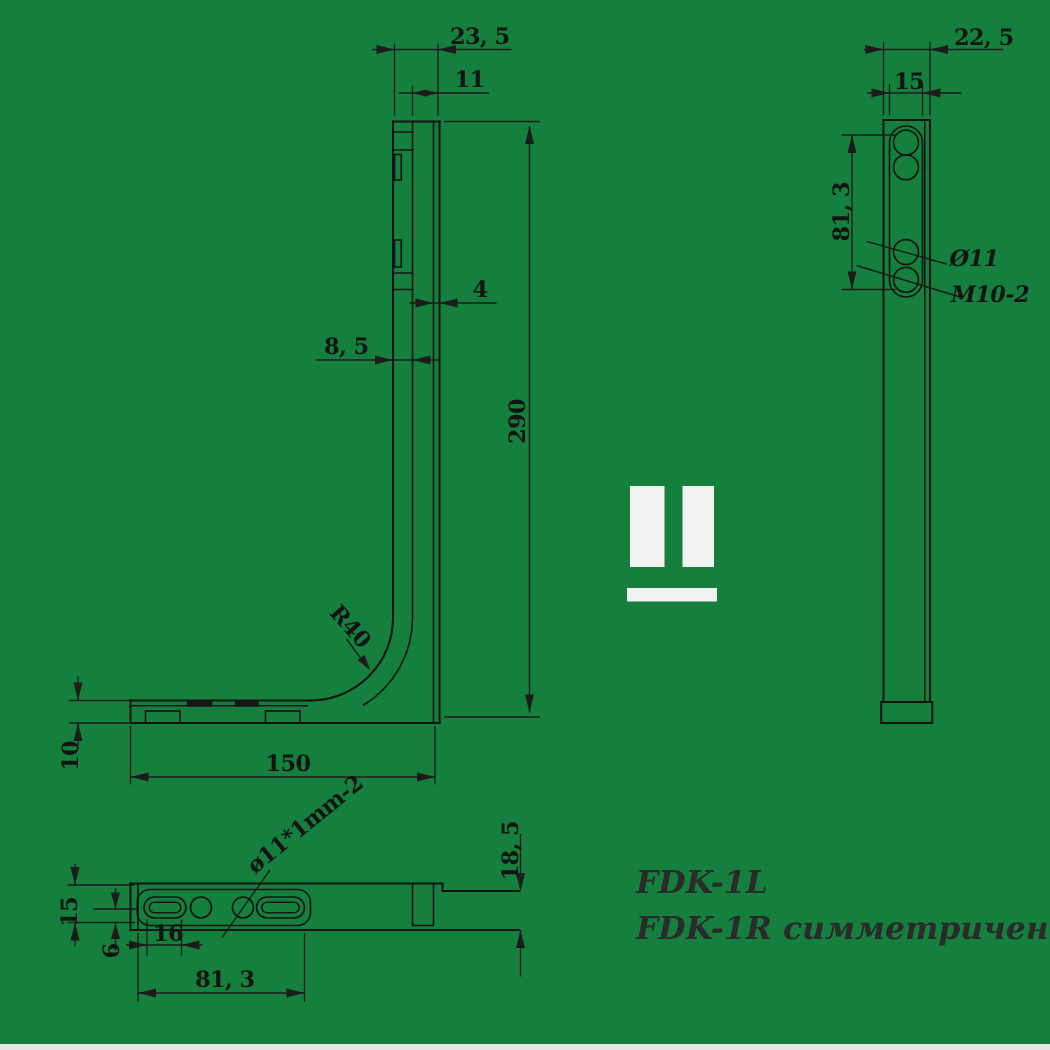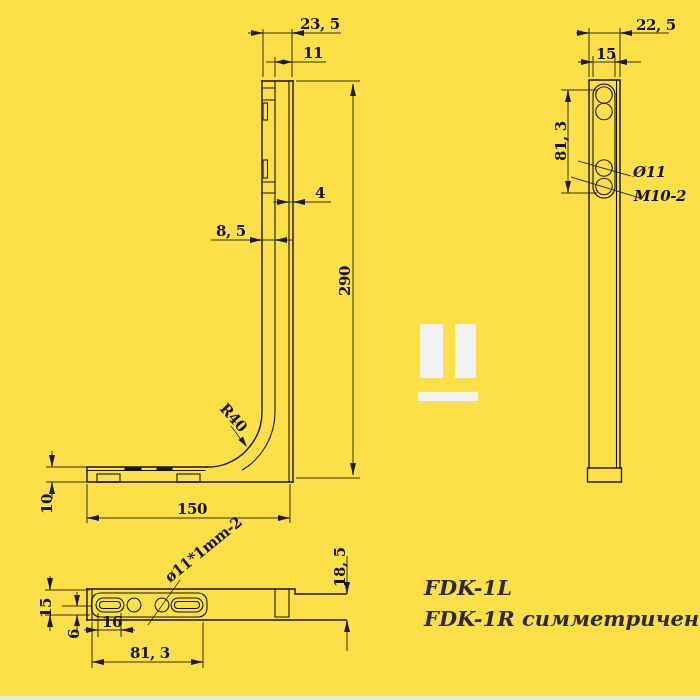--- a/index.html
+++ b/index.html
@@ -1,16 +1,16 @@
 <!DOCTYPE html>
 <html><head>
 <meta charset="utf-8">
 <style>
   html,body{margin:0;padding:0;background:#fff;}
-  .stage{position:relative;width:700px;height:700px;background:#fde047;overflow:hidden;
+  .stage{position:relative;width:700px;height:700px;background:#15803d;overflow:hidden;
          font-family:"DejaVu Serif",serif;}
   svg{display:block;}
   .o   {stroke:#161616;stroke-width:1.4;fill:none;stroke-linecap:square;}
   .o2  {stroke:#161616;stroke-width:1.1;fill:none;stroke-linecap:square;}
   .d   {stroke:#1c1c1c;stroke-width:0.9;fill:none;}
   .arr {fill:#1c1c1c;stroke:none;}
   .solid{fill:#161616;stroke:none;}
   .dim {font-family:"DejaVu Serif",serif;font-weight:bold;font-size:15px;fill:#141414;letter-spacing:-0.4px;}
   .dim-i{font-family:"DejaVu Serif",serif;font-weight:bold;font-style:italic;font-size:15px;fill:#141414;letter-spacing:-0.4px;}
   .model{font-family:"DejaVu Serif",serif;font-weight:bold;font-style:italic;font-size:21px;fill:#2b2b2b;}

